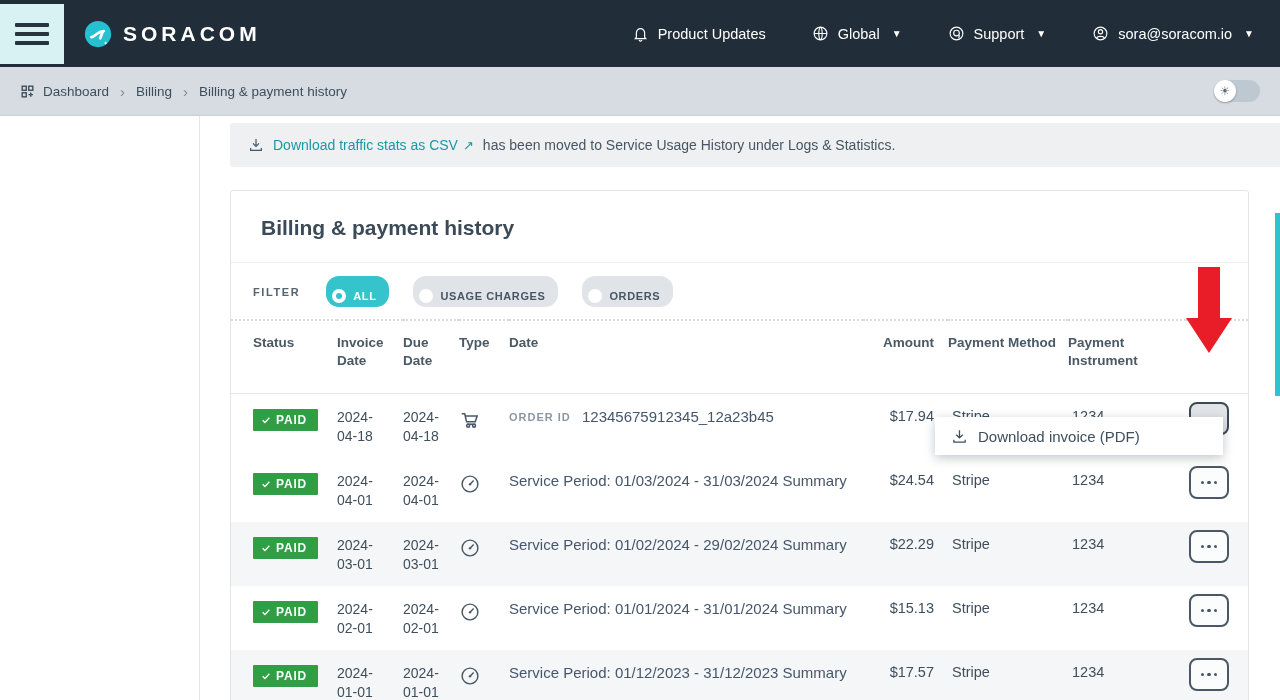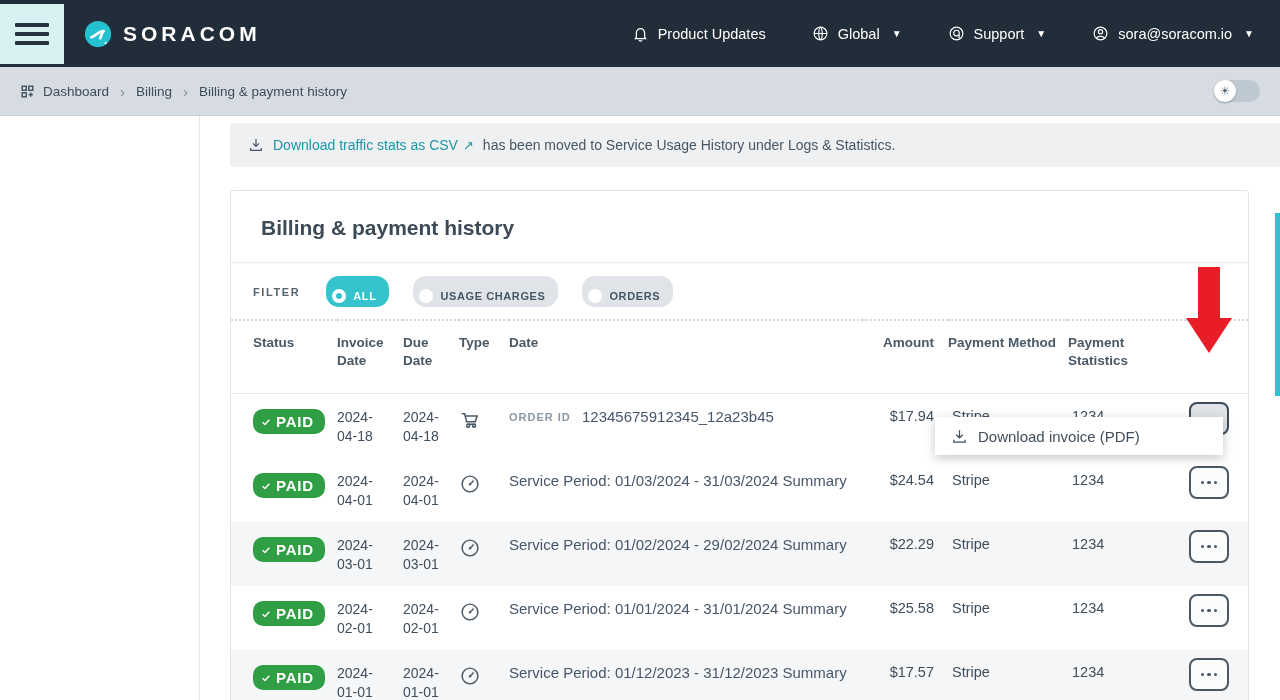--- a/index.html
+++ b/index.html
@@ -54,21 +54,21 @@
   
   table.billing { width:100%; border-collapse:collapse; table-layout:fixed; border-top:2px dotted #d8dcdf; }
   thead th { text-align:left; font-size:13.5px; font-weight:700; color:#4a5966; padding:13px 0 24px; vertical-align:top; line-height:1.3; }
   thead tr { border-bottom:1px solid #e6e9eb; }
   th:first-child, td:first-child { padding-left:22px; }
   th.h-amount { text-align:right; padding-right:14px; }
   tbody td { font-size:15px; color:#46566a; padding:14px 0 12px; vertical-align:top; }
   tbody tr { height:63px; }
   tbody tr:nth-child(2n+3) { background:#f4f6f7; }
 
-  .badge { display:inline-flex; align-items:center; gap:5px; background:#2f9e44; color:#fff; border-radius:10px; padding:4px 11px 4px 8px; font-size:15px; font-weight:700; letter-spacing:.8px; margin-top:1px; }
+  .badge { display:inline-flex; align-items:center; gap:5px; background:#2f9e44; color:#fff; border-radius:1px; padding:4px 11px 4px 8px; font-size:12px; font-weight:700; letter-spacing:.8px; margin-top:1px; }
   .badge .ck { color:#fff; }
   .date { display:inline-block; width:50px; font-size:14px; line-height:19px; color:#3f4e5c; }
   .type-icon { display:inline-block; width:22px; color:#4a5966; margin-top:1px; }
   .order-label { font-size:11px; font-weight:700; letter-spacing:1px; color:#8a97a2; margin-right:7px; vertical-align:1px;text-align:center; }
   .info-text { font-size:15px; color:#46566a; }
   td.c-amount { text-align:right; padding-right:14px; font-size:14.5px; color:#3f4e5c; }
   td.c-method, td.c-instr { padding-left:4px; font-size:14.5px; color:#3f4e5c;margin-left:24px; }
   td.c-action { padding-top:8px; }
   .menu-btn { width:40px; height:33px; margin-left:3px; border:2px solid #4a5866; border-radius:8px; background:#fbfcfc; display:flex; align-items:center; justify-content:center; gap:3px; cursor:pointer; }
   .menu-btn i { width:3.5px; height:3.5px; border-radius:50%; background:#46566a; display:block; }
@@ -223,21 +223,21 @@
       </colgroup>
       <thead>
         <tr>
           <th>Status</th>
           <th>Invoice Date</th>
           <th>Due Date</th>
           <th>Type</th>
           <th>Date</th>
           <th class="h-amount">Amount</th>
           <th>Payment Method</th>
-          <th>Payment Statistics</th>
+          <th>Payment Instrument</th>
           <th></th>
         </tr>
       </thead>
       <tbody>
           <tr class="trow">
     <td class="c-status">
       <span class="badge">
         <span class="ck">
           <svg width="10" height="10" viewBox="0 0 24 24" fill="none" stroke="currentColor" stroke-width="3.4">
                     <path d="M4 12.5l5.5 5.5L20 6.5"></path>
@@ -350,21 +350,21 @@
     <td class="c-due"><span class="date">2024-02-01</span></td>
     <td class="c-type"><span class="type-icon"><svg width="22" height="22" viewBox="0 0 24 24" fill="none" stroke="currentColor" stroke-width="1.6">
                   <circle cx="12" cy="12" r="8.6"></circle>
                   <path d="M12 12.4l4-4.2"></path>
                   <circle cx="12" cy="12.4" r="1.3" fill="currentColor" stroke="none"></circle>
                 </svg></span></td>
     <td class="c-info">
       
       <span class="info-text">Service Period: 01/01/2024 - 31/01/2024 Summary</span>
     </td>
-    <td class="c-amount">$25.58</td>
+    <td class="c-amount">$15.13</td>
     <td class="c-method">Stripe</td>
     <td class="c-instr">1234</td>
     <td class="c-action">
       <button class="menu-btn">
                 <i></i>
                 <i></i>
                 <i></i>
               </button>
     </td>
   </tr>

